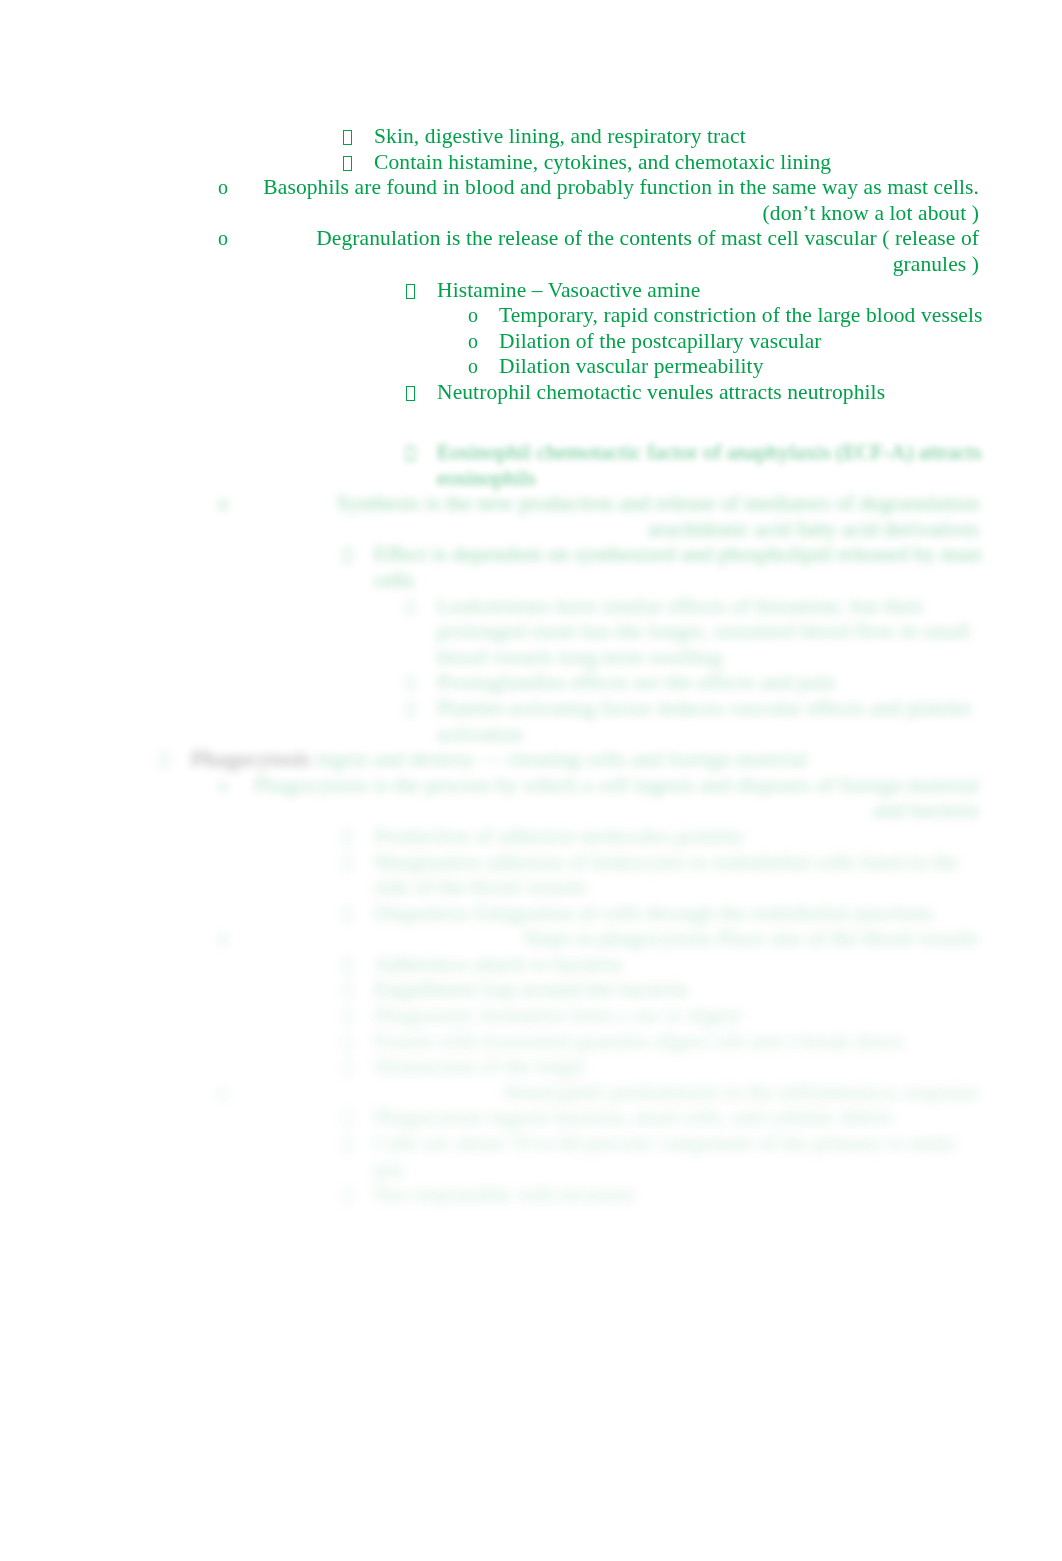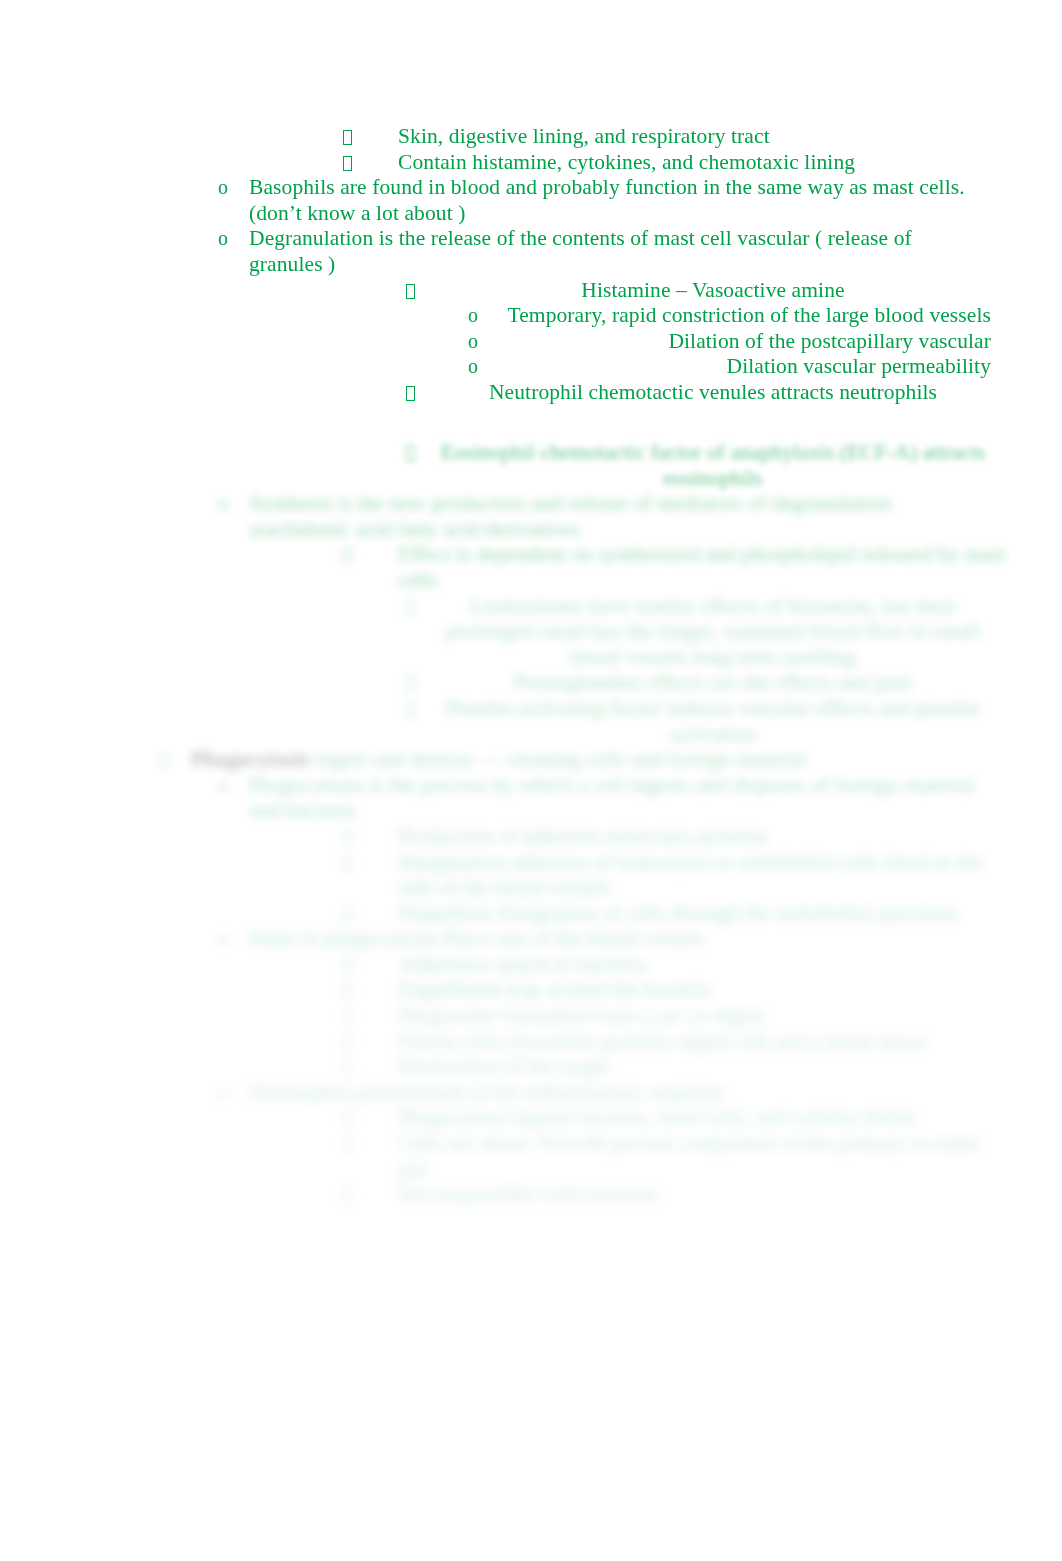--- a/index.html
+++ b/index.html
@@ -59,34 +59,34 @@
     background: transparent;
   }
   .o-marker {
     font-size: 20px;
     font-family: "Liberation Serif", serif;
   }
 
   
   .lvl1 { margin-left: 160px; }   
   .lvl2 { margin-left: 218px; }   
-  .lvl4 { margin-left: 343px; padding-left: 24px; }   
-  .lvl5 { margin-left: 406px; text-align: center; }   
+  .lvl4 { margin-left: 343px; }   
+  .lvl5 { margin-left: 406px; }   
   .lvl6 { margin-left: 468px; }   
 
   .lvl1 .body, .lvl2 .body, .lvl3 .body,
   .lvl4 .body, .lvl5 .body, .lvl6 .body {
     padding-left: 31px;
   }
 
   .line .body { max-width: 740px; }
-  .lvl2 .body { max-width: 730px; }
+  .lvl2 .body { max-width: 730px; text-align: right; }
   .lvl4 .body { max-width: 610px; }
   .lvl5 .body { max-width: 552px; }
-  .lvl6 .body { max-width: 492px; text-align: right; }
+  .lvl6 .body { max-width: 492px; }
 
   .bold-head {
     font-weight: bold;
     color: #1a1a1a;
   }
 
   
   #sharp-block {
     position: absolute;
     left: 0;

